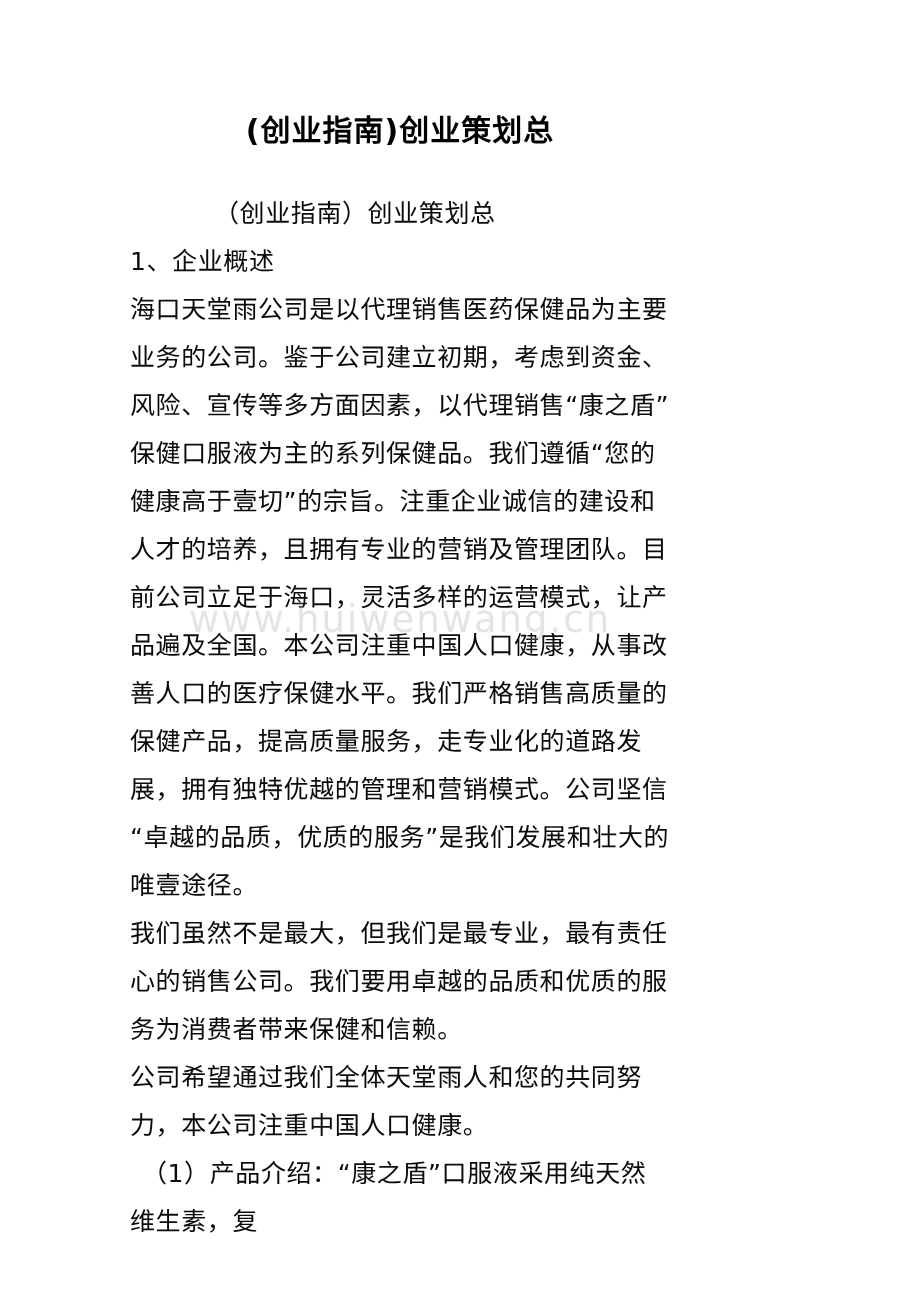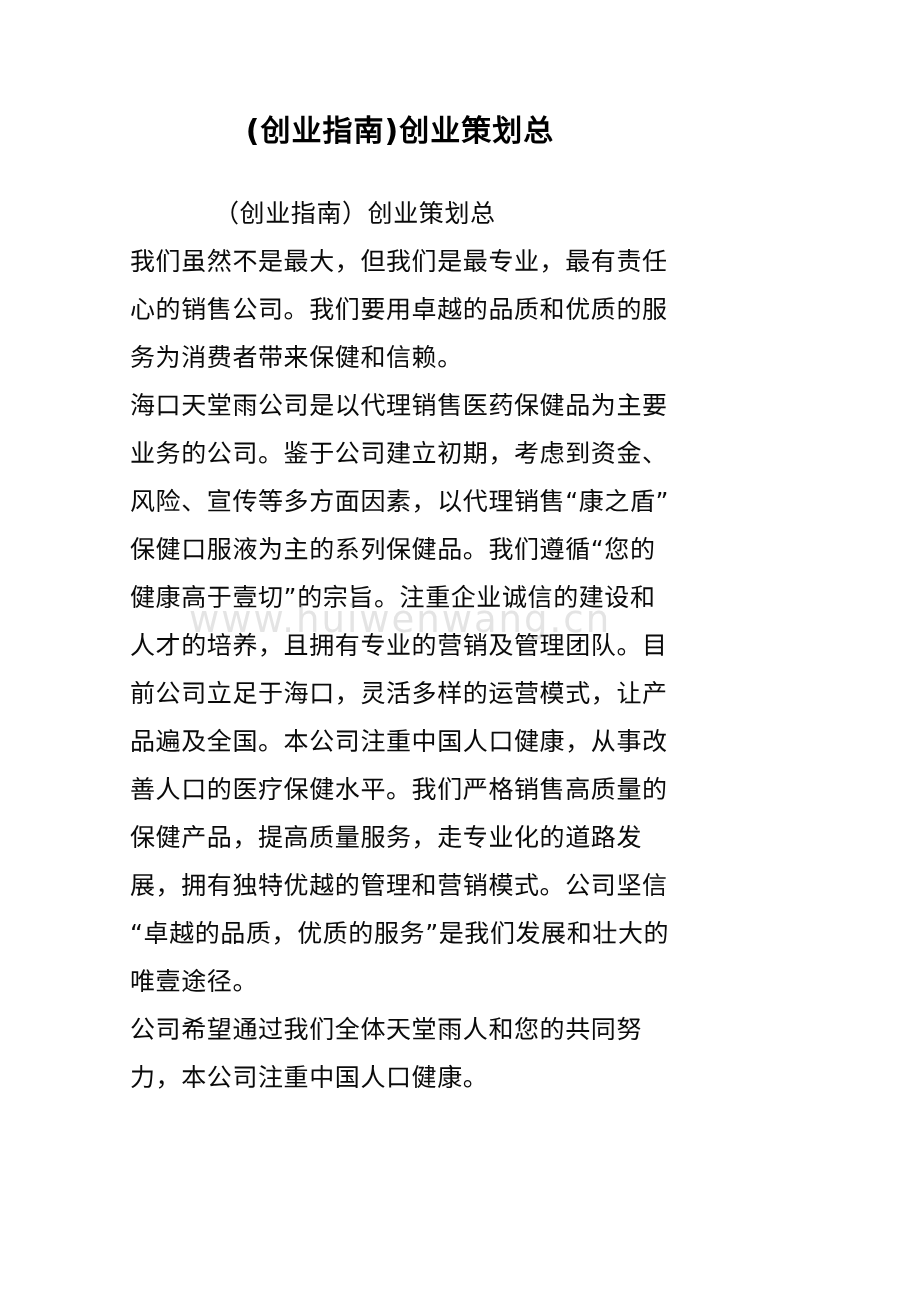--- a/index.html
+++ b/index.html
@@ -67,20 +67,22 @@
 </style>
 </head>
 <body>
 
 <div class="page">
 
   <h1 class="doc-title">(创业指南)创业策划总</h1>
 
   <div class="body-block">
     <p class="line indent">（创业指南）创业策划总</p>
+    <p class="line">1、企业概述</p>
+    <p class="line">海口天堂雨公司是以代理销售医药保健品为主要业务的公司。鉴于公司建立初期，考虑到资金、风险、宣传等多方面因素，以代理销售“康之盾”保健口服液为主的系列保健品。我们遵循“您的健康高于壹切”的宗旨。注重企业诚信的建设和人才的培养，且拥有专业的营销及管理团队。目前公司立足于海口，灵活多样的运营模式，让产品遍及全国。本公司注重中国人口健康，从事改善人口的医疗保健水平。我们严格销售高质量的保健产品，提高质量服务，走专业化的道路发展，拥有独特优越的管理和营销模式。公司坚信“卓越的品质，优质的服务”是我们发展和壮大的唯壹途径。</p>
     <p class="line">我们虽然不是最大，但我们是最专业，最有责任心的销售公司。我们要用卓越的品质和优质的服务为消费者带来保健和信赖。</p>
-    <p class="line">海口天堂雨公司是以代理销售医药保健品为主要业务的公司。鉴于公司建立初期，考虑到资金、风险、宣传等多方面因素，以代理销售“康之盾”保健口服液为主的系列保健品。我们遵循“您的健康高于壹切”的宗旨。注重企业诚信的建设和人才的培养，且拥有专业的营销及管理团队。目前公司立足于海口，灵活多样的运营模式，让产品遍及全国。本公司注重中国人口健康，从事改善人口的医疗保健水平。我们严格销售高质量的保健产品，提高质量服务，走专业化的道路发展，拥有独特优越的管理和营销模式。公司坚信“卓越的品质，优质的服务”是我们发展和壮大的唯壹途径。</p>
     <p class="line">公司希望通过我们全体天堂雨人和您的共同努力，本公司注重中国人口健康。</p>
+    <p class="line indent-small">（1）产品介绍：“康之盾”口服液采用纯天然维生素，复</p>
   </div>
 
   <div class="watermark">www.huiwenwang.cn</div>
 
 </div>
 
 </body></html>

